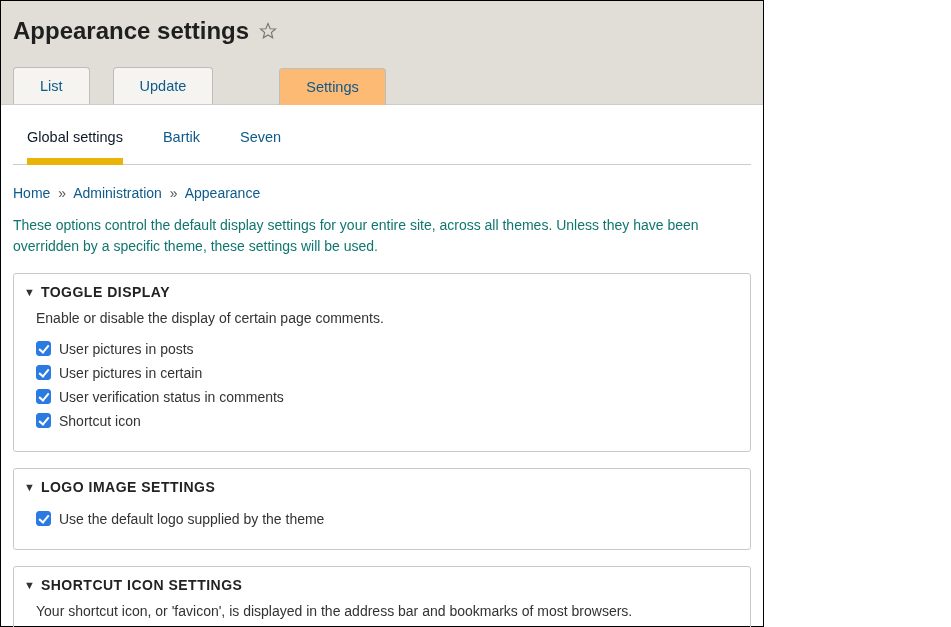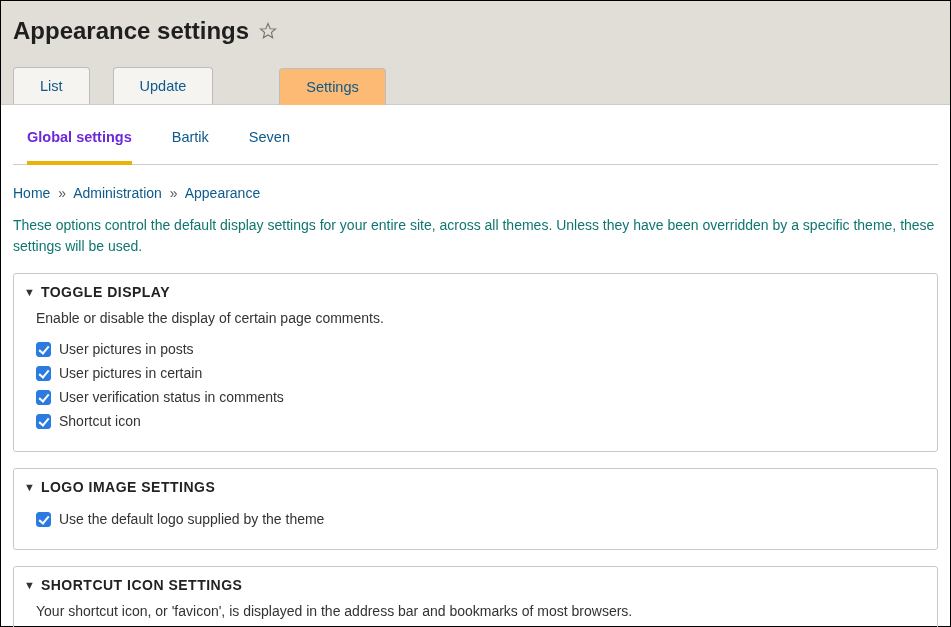--- a/index.html
+++ b/index.html
@@ -1,46 +1,46 @@
 <!DOCTYPE html>
 <html><head>
   <meta charset="utf-8">
   <style>
     * { box-sizing: border-box; margin: 0; padding: 0; }
     html, body { width: 951px; height: 627px; font-family: "Lucida Grande", "Segoe UI", Verdana, sans-serif; font-size: 14px; color: #333; }
-    .frame { width: 951px; height: 627px; border: 1px solid #000; background: #fff; }
+    .frame { width: 764px; height: 627px; border: 1px solid #000; background: #fff; }
     .header-area { background: #e0ded7; padding: 16px 12px 0 12px; border-bottom: 1px solid #ccc; }
     .page-title-row { display: flex; align-items: center; gap: 10px; }
     .page-title { font-size: 24px; font-weight: bold; color: #1f1f1f; }
     .star-icon { width: 18px; height: 18px; display: inline-flex; align-items: center; justify-content: center; }
     .star-icon svg { width: 18px; height: 18px; stroke: #777; fill: none; stroke-width: 1.5; }
     .primary-tabs { display: flex; margin-top: 22px; gap: 24px; }
     .primary-tab {
       padding: 10px 26px; border: 1px solid #bdbdbd; border-bottom: none;
       background: #f5f4f0; color: #0d5a8b; cursor: pointer; margin-right: -1px;
       border-top-left-radius: 4px; border-top-right-radius: 4px; font-size: 14.5px;
     }
     .primary-tab.active { background: #fdba74; border-color: #bdbdbd; position: relative; top: 1px; margin-left: 43px; }
     .content-area { padding: 10px 12px 14px 12px; }
     .secondary-tabs { display: flex; gap: 40px; padding: 14px 14px 10px 14px; border-bottom: 1px solid #ccc; margin-bottom: 14px; }
     .secondary-tab { color: #0d5a8b; cursor: pointer; padding-bottom: 9px; font-size: 14.5px; }
-    .secondary-tab.active { color: #6d28d9; border-bottom: 4px solid #eab308; margin-bottom: -11px; font-weight: 700; }
+    .secondary-tab.active { color: #0f172a; border-bottom: 7px solid #eab308; margin-bottom: -11px; font-weight: 400; }
     .breadcrumb { padding: 6px 0 14px 0; font-size: 14px; }
     .breadcrumb a { color: #0d5a8b; text-decoration: none; cursor: pointer; }
     .breadcrumb .sep { color: #555; padding: 0 4px; }
     .intro { color: #0f766e; line-height: 1.5; margin-bottom: 16px; }
     fieldset.panel {
       border: 1px solid #c9c9c9; border-radius: 3px; margin-bottom: 16px; padding: 0;
     }
     .panel-header { display: flex; align-items: center; gap: 6px; padding: 10px 12px 8px 10px; cursor: pointer; }
     .disclosure { font-size: 11px; color: #333; }
     .panel-title { font-weight: bold; letter-spacing: 0.5px; text-transform: uppercase; font-size: 14px; color: #222; }
     .panel-body { padding: 0 18px 14px 22px; }
     .panel-desc { color: #333; margin-bottom: 12px; line-height: 1.5; }
-    .check-row { display: flex; align-items: center; gap: 8px; margin: 8px 0; }
+    .check-row { display: flex; align-items: flex-start; gap: 8px; margin: 8px 0; }
     .chk {
       appearance: none; -webkit-appearance: none;
       width: 15px; height: 15px; border-radius: 3px; background: #2a7ae2; border: 1px solid #2a7ae2;
       display: inline-flex; align-items: center; justify-content: center; cursor: pointer; position: relative;
     }
     .chk::after {
       content: ""; position: absolute; left: 4px; top: 1px;
       width: 4px; height: 8px; border: solid #fff; border-width: 0 2px 2px 0;
       transform: rotate(40deg);
     }

